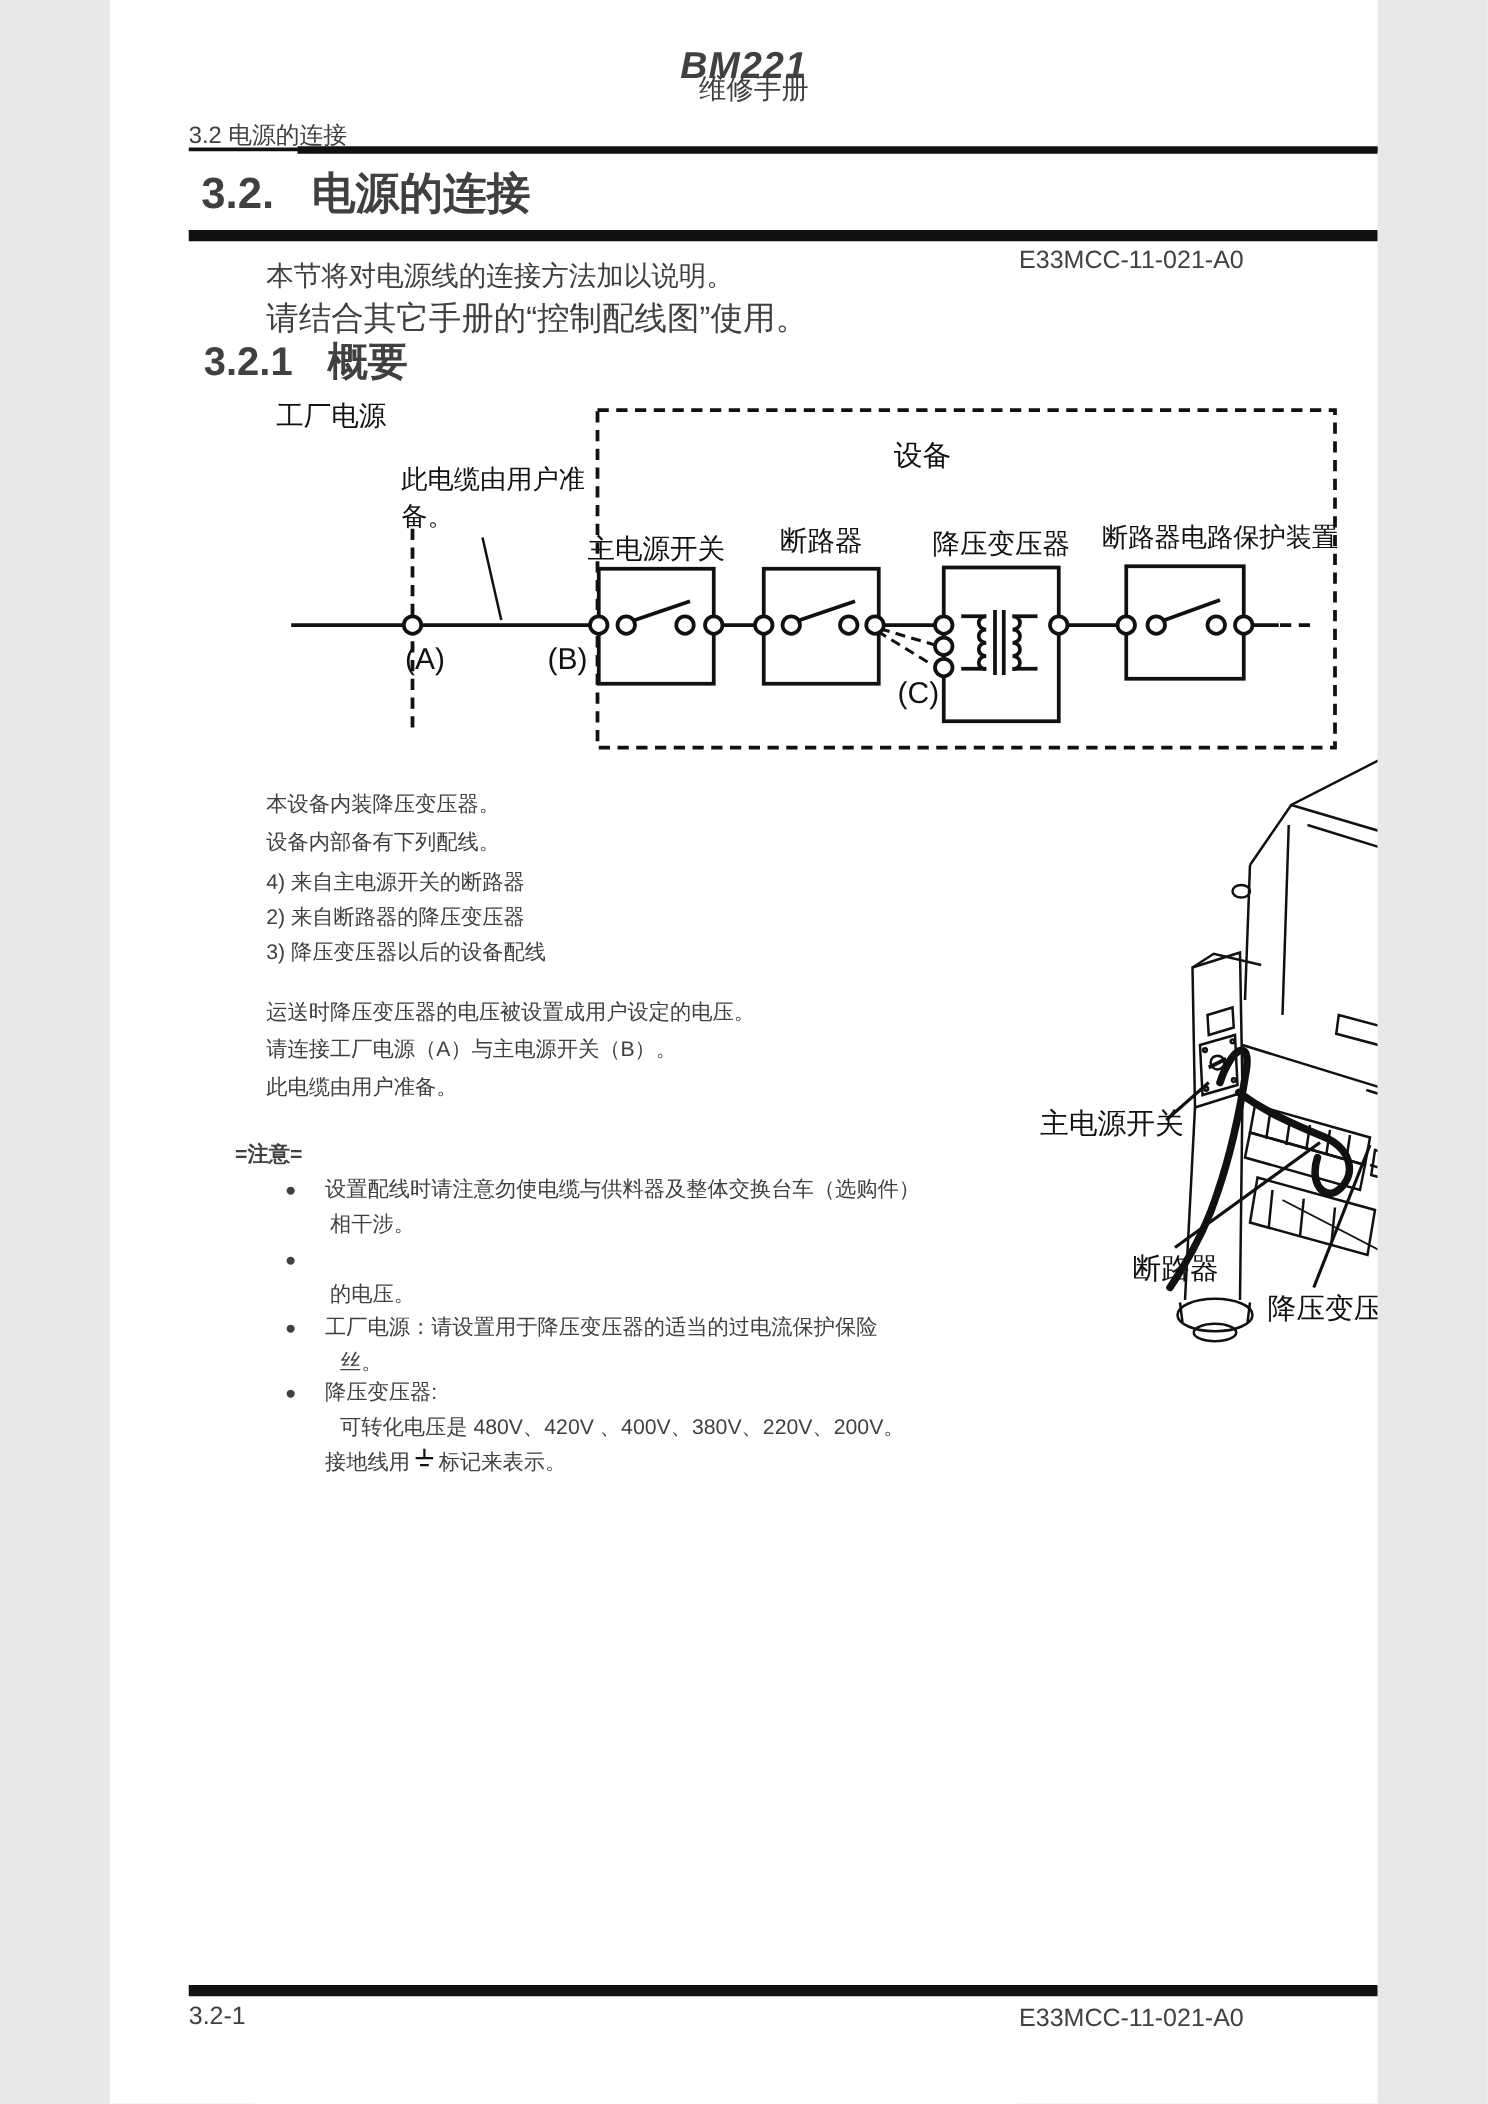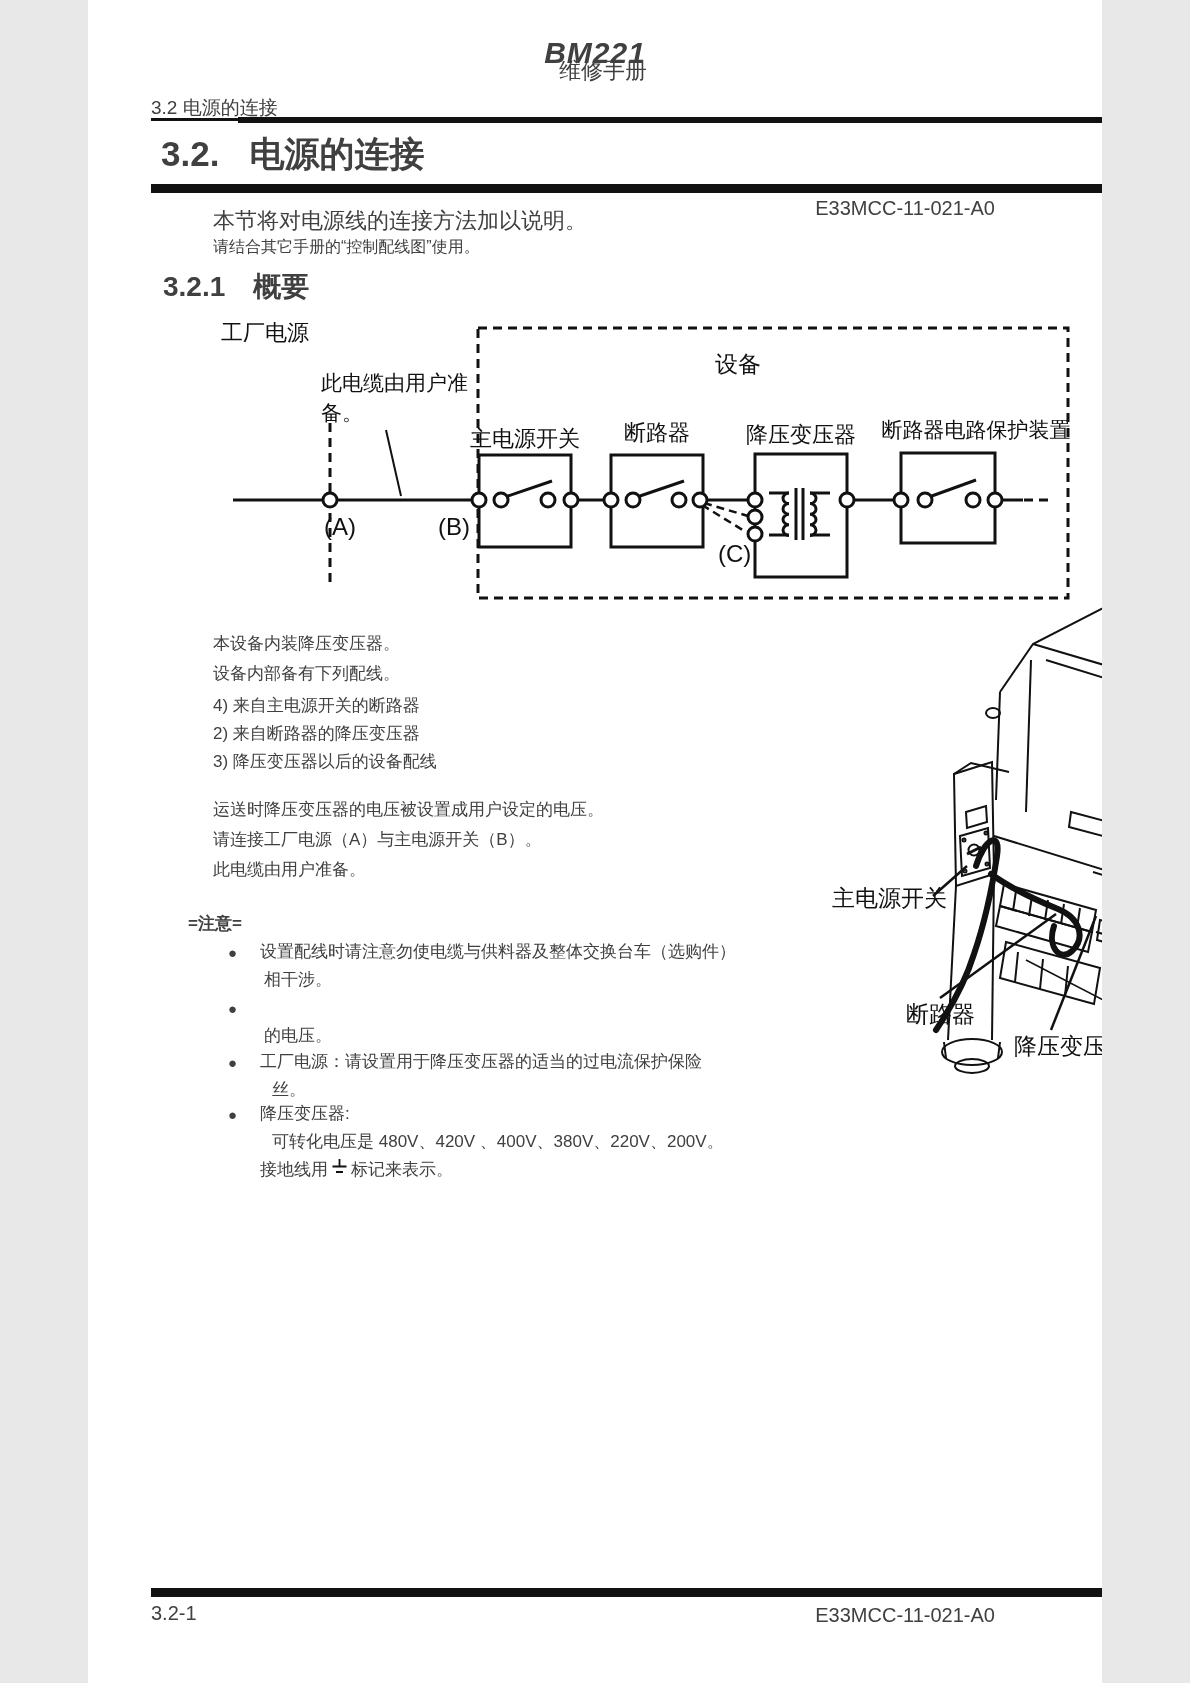--- a/index.html
+++ b/index.html
@@ -17,22 +17,22 @@
   .doc-title{top:36px;font-size:30px;font-weight:bold;font-style:italic;letter-spacing:1px;}
   .doc-subtitle{top:56px;font-size:22px;padding-left:16px;}
   .running-header{left:63px;top:95px;font-size:19px;}
   .rule-thin{left:63px;top:118px;width:1020px;height:3px;background:#111;}
   .rule-thin2{left:150px;top:117px;width:933px;height:6px;background:#111;}
   .section-heading{left:73px;top:131px;font-size:35px;font-weight:bold;}
   .section-heading .ttl{margin-left:30px;}
   .bar-heavy{left:63px;top:184px;width:1020px;height:9px;background:#111;}
   .doc-code-top{right:107px;top:197px;font-size:20px;}
   .intro1{left:125px;top:206px;font-size:22px;}
-  .intro2{left:125px;top:237px;font-size:16px;}
-  .subsection-heading{left:75px;top:268px;font-size:28px;font-weight:bold;text-align:center;}
+  .intro2{left:125px;top:237px;font-size:26px;}
+  .subsection-heading{left:75px;top:268px;font-size:32px;font-weight:bold;text-align:center;}
   .subsection-heading .ttl{margin-left:28px;}
   .body-text{font-size:17px;}
   .note-dot{font-size:15px;}
   svg text{font-family:"Liberation Sans","DejaVu Sans",sans-serif;fill:#111;}
   .gnd{display:inline-block;vertical-align:-2px;margin:0 3px;}
   .footer-bar{left:63px;top:1588px;width:1020px;height:9px;background:#111;}
   .footer-page{left:63px;top:1602px;font-size:20px;}
   .footer-code{right:107px;top:1604px;font-size:20px;}
   .artwork{left:0;top:0;}
 </style>

